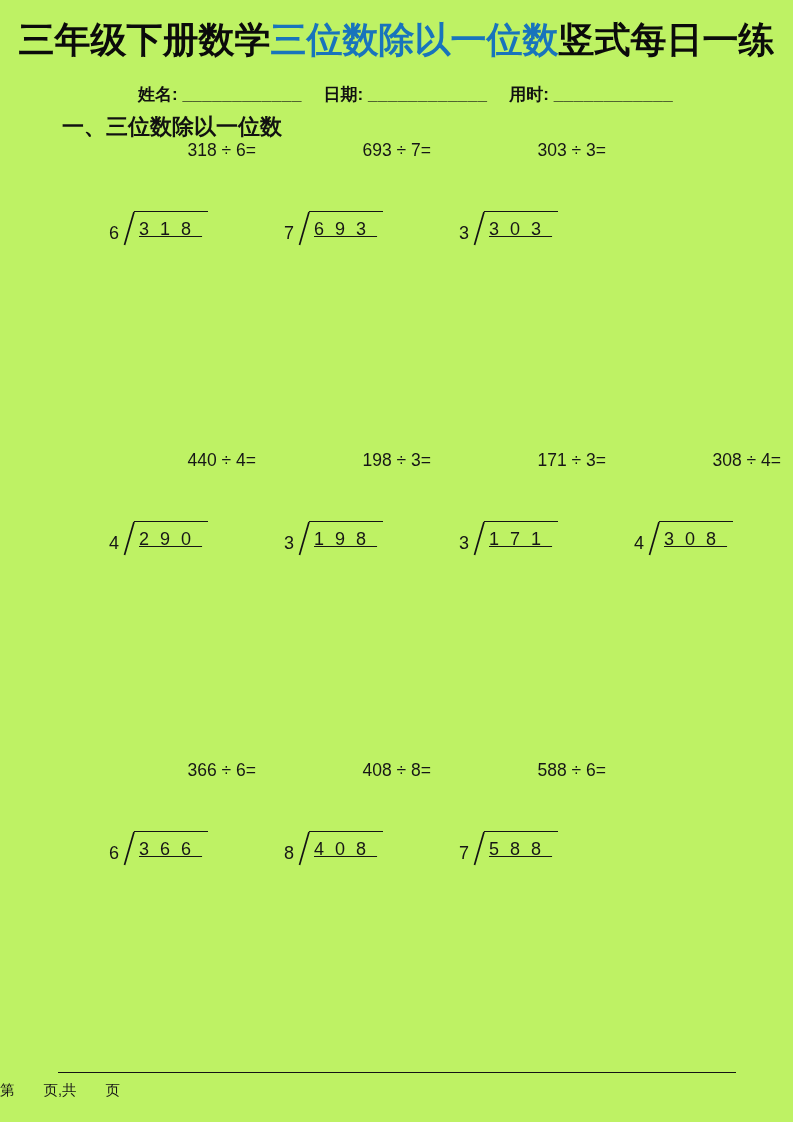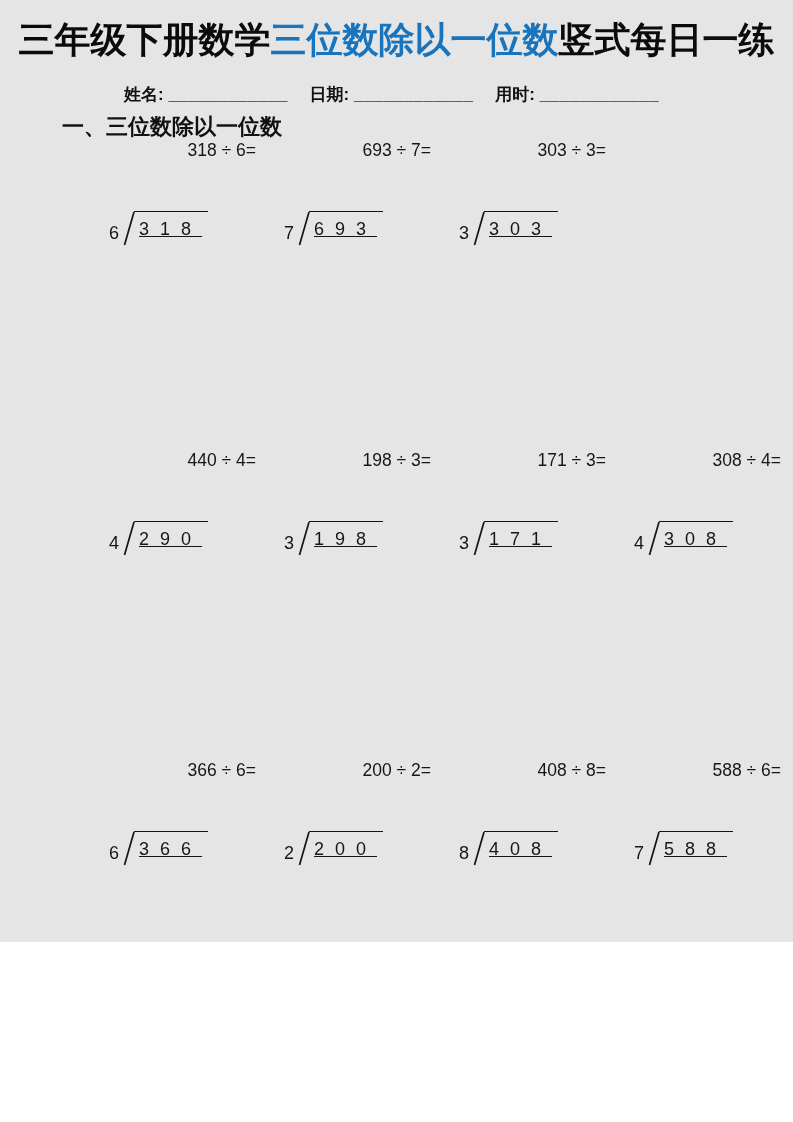--- a/index.html
+++ b/index.html
@@ -1,42 +1,42 @@
 <!DOCTYPE html>
 <html><head>
 <meta charset="utf-8">
 <style>
   * { margin: 0; padding: 0; box-sizing: border-box; }
   html, body { background: #ffffff; }
   .page {
     position: relative;
     width: 793px;
-    height: 942px;
+    height: 1122px;
     margin: 0 auto;
-    background: #e5e5e5;
+    background: #bef264;
     font-family: "Liberation Sans", sans-serif;
     color: #000000;
     overflow: hidden;
   }
   .title {
     position: absolute;
     top: 16px;
     left: 0;
     width: 100%;
     text-align: center;
     font-size: 36px;
     font-weight: bold;
     white-space: nowrap;
     letter-spacing: 0px;
     color: #0b0b0b;
   }
   .meta {
     position: absolute;
     top: 83px;
-    left: 124px;
+    left: 138px;
     font-size: 17px;
     font-weight: bold;
     white-space: nowrap;
     color: #111111;
     text-align: right;
   }
   .meta .group { display: inline-block; margin-right: 17px; }
   .meta .group:last-child { margin-right: 0; }
   .meta .blank { font-weight: bold; letter-spacing: 0.5px; }
   .section-heading {
@@ -208,30 +208,20 @@
         <div class="eq">366 ÷ 6=</div>
         <div class="ld">
           <span class="ld-divisor">6</span>
           <svg class="ld-slash" width="12" height="35" viewBox="0 0 12 35">
               <line x1="1.5" y1="34" x2="11" y2="1" stroke="#141414" stroke-width="1.7"></line>
             </svg>
           <span class="ld-dividend">366</span>
         </div>
       </div>
       <div class="cell">
-        <div class="eq">200 ÷ 2=</div>
-        <div class="ld">
-          <span class="ld-divisor">2</span>
-          <svg class="ld-slash" width="12" height="35" viewBox="0 0 12 35">
-              <line x1="1.5" y1="34" x2="11" y2="1" stroke="#141414" stroke-width="1.7"></line>
-            </svg>
-          <span class="ld-dividend">200</span>
-        </div>
-      </div>
-      <div class="cell">
         <div class="eq">408 ÷ 8=</div>
         <div class="ld">
           <span class="ld-divisor">8</span>
           <svg class="ld-slash" width="12" height="35" viewBox="0 0 12 35">
               <line x1="1.5" y1="34" x2="11" y2="1" stroke="#141414" stroke-width="1.7"></line>
             </svg>
           <span class="ld-dividend">408</span>
         </div>
       </div>
       <div class="cell">

